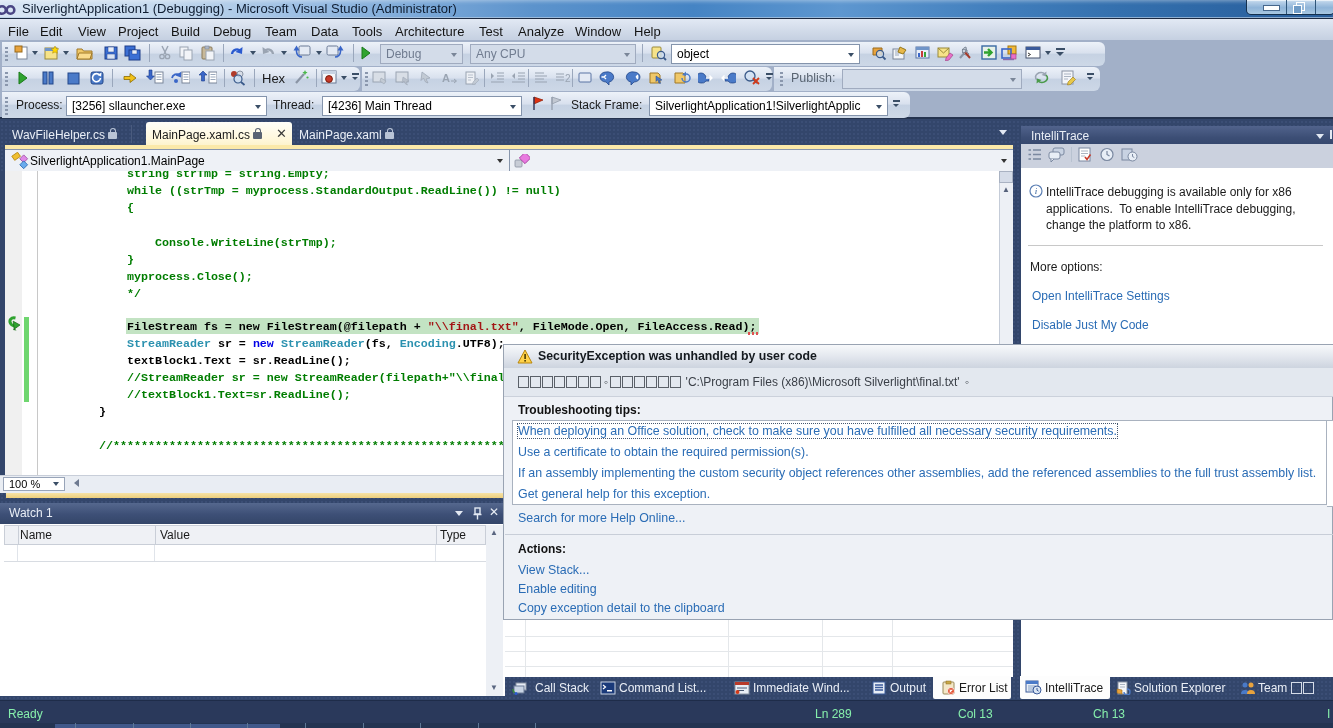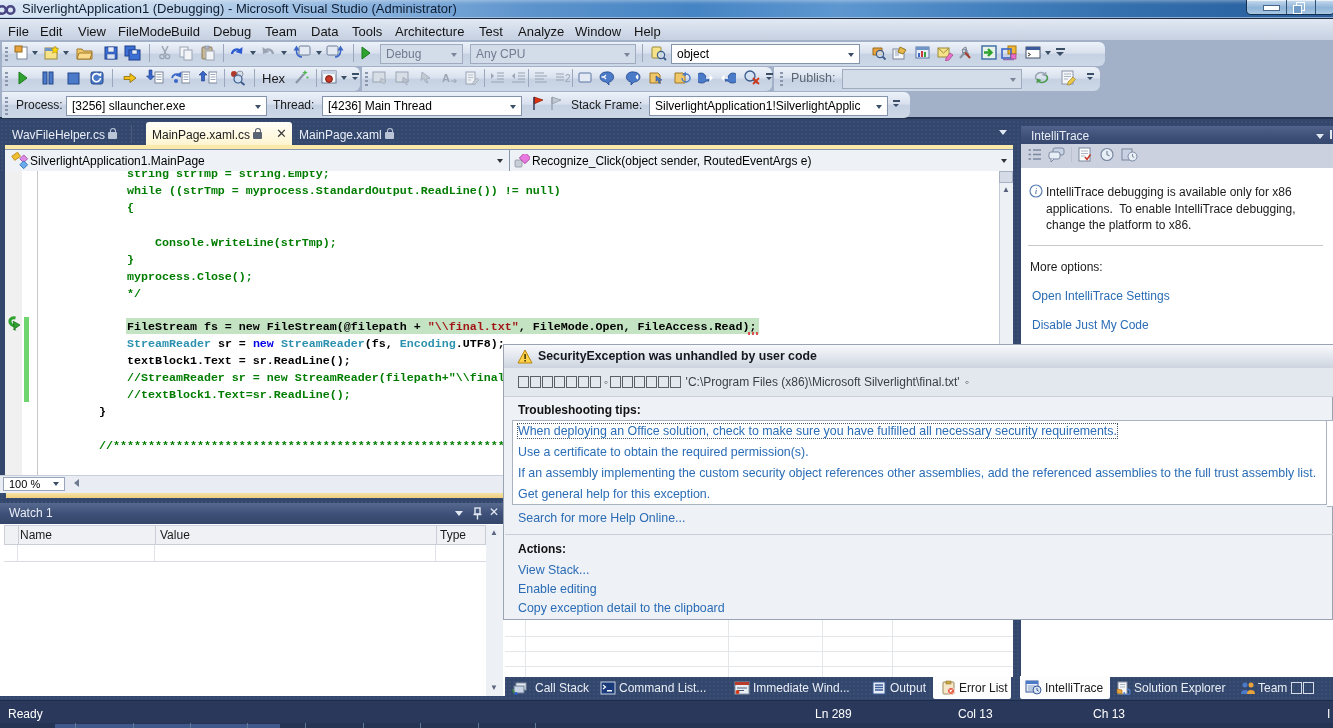--- a/index.html
+++ b/index.html
@@ -51,21 +51,21 @@
   <div class="abs" style="left:49px;top:2px;width:7px;height:7px;border:1.6px solid #FDFEFE;background:transparent"></div>
   <div class="abs" style="left:46px;top:4.5px;width:7px;height:7px;border:1.6px solid #FDFEFE;background:#6F9BC6"></div>
  </div>
 </div>
 
 <div class="abs" id="menubar" style="left:0;top:19px;width:1333px;height:21px;
  background:linear-gradient(180deg,#E2E9F4 0%,#D3DCEA 50%,#C5D0E1 100%);font-size:13px;color:#141414">
  <span class="abs" style="left:8px;top:5px">File</span>
  <span class="abs" style="left:40px;top:5px">Edit</span>
  <span class="abs" style="left:78px;top:5px">View</span>
- <span class="abs" style="left:118px;top:5px">FileMode</span>
+ <span class="abs" style="left:118px;top:5px">Project</span>
  <span class="abs" style="left:171px;top:5px">Build</span>
  <span class="abs" style="left:213px;top:5px">Debug</span>
  <span class="abs" style="left:265px;top:5px">Team</span>
  <span class="abs" style="left:311px;top:5px">Data</span>
  <span class="abs" style="left:352px;top:5px">Tools</span>
  <span class="abs" style="left:395px;top:5px">Architecture</span>
  <span class="abs" style="left:479px;top:5px">Test</span>
  <span class="abs" style="left:518px;top:5px">Analyze</span>
  <span class="abs" style="left:575px;top:5px">Window</span>
  <span class="abs" style="left:634px;top:5px">Help</span>
@@ -412,21 +412,20 @@
   <rect x="10" y="4" width="5.5" height="5.5" fill="#E08AE8" stroke="#9A4EA0" stroke-width=".8" transform="rotate(45 12.7 6.7)"></rect>
   <rect x="10" y="10" width="5.5" height="5.5" fill="#6AACEE" stroke="#2A6AB0" stroke-width=".8" transform="rotate(45 12.7 12.7)"></rect>
       </svg>
  <span class="abs" style="left:25px;top:4px;font-size:12px;color:#000">SilverlightApplication1.MainPage</span>
  <div class="abs" style="left:492px;top:9px;width:0;height:0;border:3.5px solid transparent;border-top:4.5px solid #333"></div>
  <div class="abs" style="left:504px;top:0;width:1px;height:22px;background:#8896AC"></div>
  <svg class="abs" style="left:509px;top:4px" width="16" height="14" viewBox="0 0 16 14">
   <rect x="1" y="6" width="7" height="7" rx="1" fill="#C8CDD6" stroke="#8B93A2" stroke-width=".8"></rect>
   <rect x="7" y="0" width="8" height="8" fill="#E87ADF" stroke="#9E3A96" stroke-width=".8" transform="rotate(45 11 4)"></rect>
       </svg>
- <span class="abs" style="left:527px;top:4px;font-size:12px;color:#000">Recognize_Click(object sender, RoutedEventArgs e)</span>
  <div class="abs" style="left:996px;top:9px;width:0;height:0;border:3.5px solid transparent;border-top:4.5px solid #333"></div>
 </div>
 
 <div class="abs" id="editor" style="left:0;top:171px;width:1013px;height:304px;background:#fff;overflow:hidden">
  <div class="abs" style="left:0;top:0;width:5px;height:304px;background:#33466B"></div>
  <div class="abs" style="left:5px;top:0;width:17px;height:304px;background:#F0F0F0"></div>
  <div class="abs" style="left:37px;top:0;width:1px;height:304px;background:#C8C8C8"></div>
  <div class="abs" style="left:24px;top:146px;width:5px;height:85px;background:#6FD66F"></div>
  <svg class="abs" style="left:6px;top:144px" width="17" height="17" viewBox="0 0 17 17">
   <path d="M9.5 3 C5 2 2.8 5.2 4.6 8.6 C5.4 10 6.6 10.8 8 11" fill="none" stroke="#2FA32F" stroke-width="3"></path>
@@ -560,21 +559,21 @@
  <span class="abs white" style="left:30px;top:5px">Call Stack</span>
  <span class="abs white" style="left:114px;top:5px">Command List...</span>
  <span class="abs white" style="left:248px;top:5px">Immediate Wind...</span>
  <span class="abs white" style="left:385px;top:5px">Output</span>
  <span class="abs" style="left:454px;top:5px;color:#1a1a1a">Error List</span>
  <span class="abs" style="left:540px;top:5px;color:#1a1a1a">IntelliTrace</span>
  <span class="abs white" style="left:629px;top:5px">Solution Explorer</span>
  <span class="abs white" style="left:753px;top:5px">Team <span class="cj cjw"></span><span class="cj cjw"></span></span>
 </div>
 
-<div class="abs" id="status" style="left:0;top:700px;width:1333px;height:28px;background:#2A395B;border-top:1px solid #1E2C49;box-sizing:border-box;font-size:12px;color:#ffffff">
+<div class="abs" id="status" style="left:0;top:700px;width:1333px;height:28px;background:#2A395B;border-top:1px solid #1E2C49;box-sizing:border-box;font-size:12px;color:#86efac">
  <span class="abs" style="left:8px;top:6px">Ready</span>
  <span class="abs" style="left:815px;top:6px">Ln 289</span>
  <span class="abs" style="left:958px;top:6px">Col 13</span>
  <span class="abs" style="left:1093px;top:6px">Ch 13</span>
  <span class="abs" style="left:1327px;top:6px">I</span>
 </div>
 
 <div class="abs" id="itpanel" style="left:1021px;top:126px;width:312px;height:494px">
  <div class="abs" style="left:0;top:0;width:312px;height:21px;background:linear-gradient(180deg,#51638C 0%,#3C4E75 55%,#33456B 100%)">
   <span class="abs white" style="left:10px;top:3px;font-size:12px">IntelliTrace</span>

